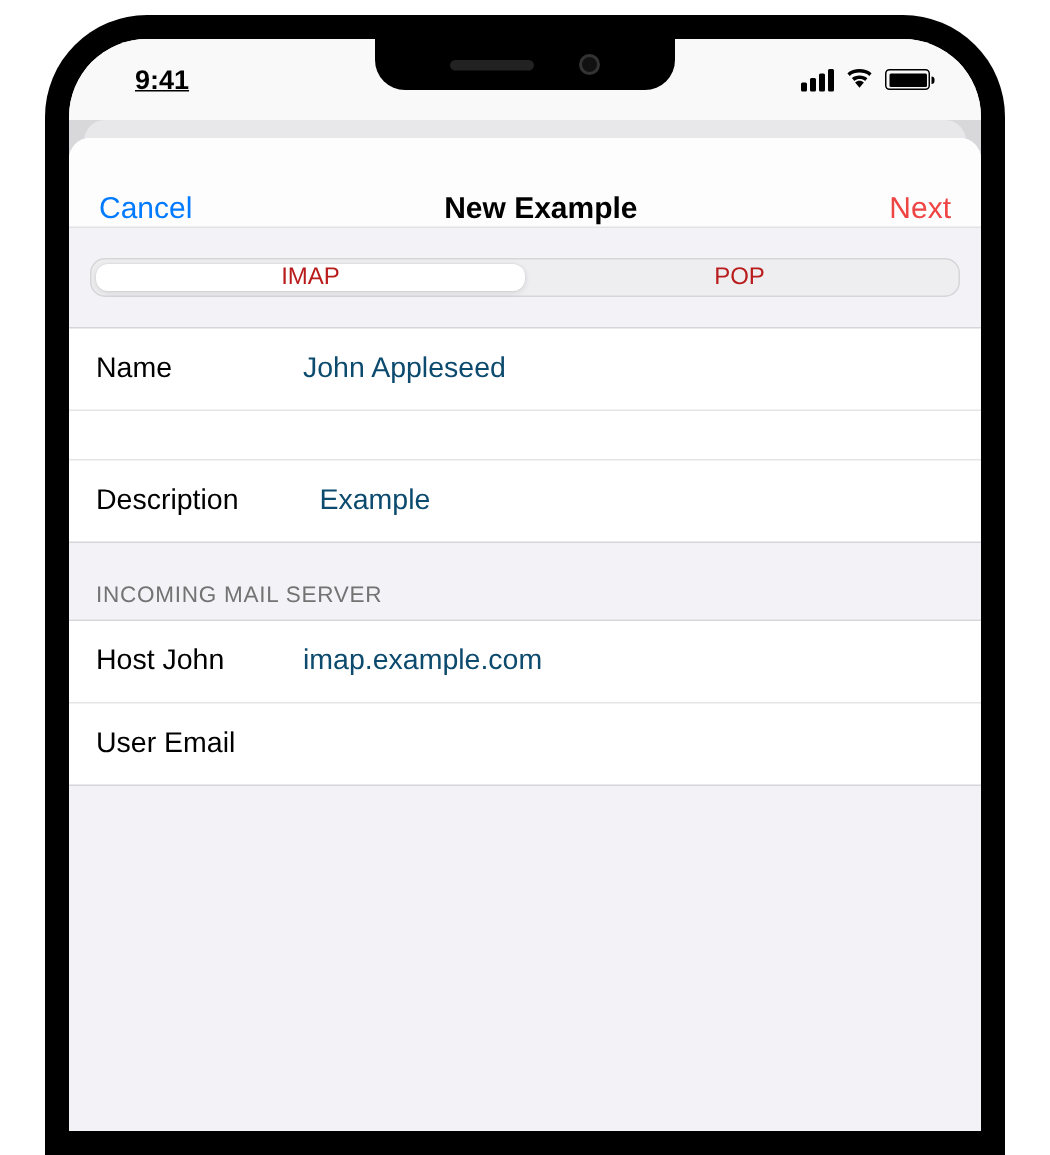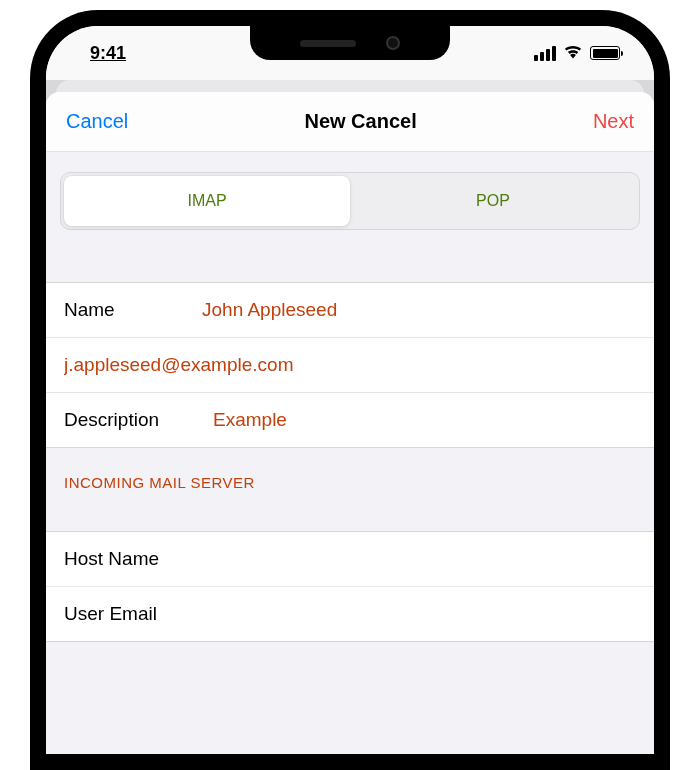--- a/index.html
+++ b/index.html
@@ -92,78 +92,77 @@
     }
     .sheet-behind {
       position: absolute; top: 0; left: 10px; right: 10px; height: 100%;
       background: #e8e8eb; border-radius: 14px 14px 0 0;
     }
     .sheet {
       position: absolute; top: 12px; left: 0; right: 0; bottom: 0;
       background: #fff; border-radius: 14px 14px 0 0; overflow: hidden;
     }
     .nav-bar {
-      display: flex; justify-content: space-between; align-items: center;
+      display: flex; justify-content: space-between; align-items: flex-end;
       height: 60px; padding: 0 20px;
       border-bottom: 1px solid #e2e2e5;
       background: #fdfdfd;
     }
     .nav-cancel { color: #007aff; font-size: 20px; }
     .nav-title { font-weight: 600; font-size: 20px; }
     .nav-next { color: #ef4444; font-size: 20px; }
 
     .content {
       background: #f2f2f7;
       height: calc(100% - 60px);
       overflow-y: hidden;
     }
     .seg-wrap { padding: 20px 14px; background: #f2f2f7; }
     .segmented {
       display: flex; background: #eeeef0; border-radius: 10px; padding: 3px;
       border: 0.5px solid #d6d6d9;
     }
     .seg-item {
-      flex: 1; text-align: center; padding: 16px 0; font-size: 16px;
-      border-radius: 8px; font-weight: 500; color: #4d7c0f;
+      flex: 1; text-align: center; padding: 0 0; font-size: 16px;
+      border-radius: 8px; font-weight: 500; color: #b91c1c;
     }
     .seg-item.active {
       background: #fff;
       box-shadow: 0 1px 4px rgba(0,0,0,0.12), 0 0 0 0.5px rgba(0,0,0,0.04);
     }
 
     .group {
       background: #fff;
       border-top: 0.5px solid #d6d6d9;
       border-bottom: 0.5px solid #d6d6d9;
-      margin-top: 32px;
     }
     .row {
       display: flex; align-items: center;
       padding: 16px 18px;
       border-bottom: 0.5px solid #e5e5e8;
       font-size: 19px;
       gap: 8px;
     }
     .row:last-child { border-bottom: none; gap: 19px; }
     .row-label { width: 130px; flex-shrink: 0; color: #000; }
     .row-input {
       flex: 1; border: none; outline: none; font-size: 19px;
-      font-family: inherit; background: transparent; color: #c2410c;
+      font-family: inherit; background: transparent; color: #0c4a6e;
     }
     .cursor-line {
       display: inline-block; width: 2px; height: 22px;
       background: #007aff; vertical-align: middle; margin-left: -1px;
       animation: blink 1s step-start infinite;
     }
     @keyframes blink { 50% { opacity: 0; } }
 
     .section-header {
       padding: 26px 18px 8px;
       font-size: 15px; letter-spacing: 0.5px;
-      color: #c2410c; background: #f2f2f7;
+      color: #737373; background: #f2f2f7;
     }
   </style>
 </head>
 <body>
 
 <div class="phone-frame">
 
   <div class="phone-screen">
     <div class="notch">
       <div class="speaker"></div>
@@ -188,51 +187,51 @@
           <span class="battery-fill"></span>
         </span>
       </div>
     </div>
 
     <div class="sheet-stack">
       <div class="sheet-behind"></div>
       <div class="sheet">
         <div class="nav-bar">
           <span class="nav-cancel">Cancel</span>
-          <span class="nav-title">New Cancel</span>
+          <span class="nav-title">New Example</span>
           <span class="nav-next">Next</span>
         </div>
 
         <div class="content">
           <div class="seg-wrap">
             <div class="segmented">
               <div class="seg-item active">IMAP</div>
               <div class="seg-item">POP</div>
             </div>
           </div>
 
           <div class="group">
             <div class="row">
               <span class="row-label">Name</span>
               <input class="row-input" value="John Appleseed" style="">
             </div>
             <div class="row">
-              <input class="row-input" value="j.appleseed@example.com" style="">
             </div>
             <div class="row">
               <span class="row-label">Description</span>
               <input class="row-input" value="Example" style="">
             </div>
           </div>
 
           <div class="section-header">INCOMING MAIL SERVER</div>
 
           <div class="group">
             <div class="row">
-              <span class="row-label">Host Name</span>
+              <span class="row-label">Host John</span>
+              <input class="row-input" value="imap.example.com" style="">
             </div>
             <div class="row">
               <span class="row-label">User Email</span>
             </div>
           </div>
         </div>
       </div>
     </div>
 
   </div>

